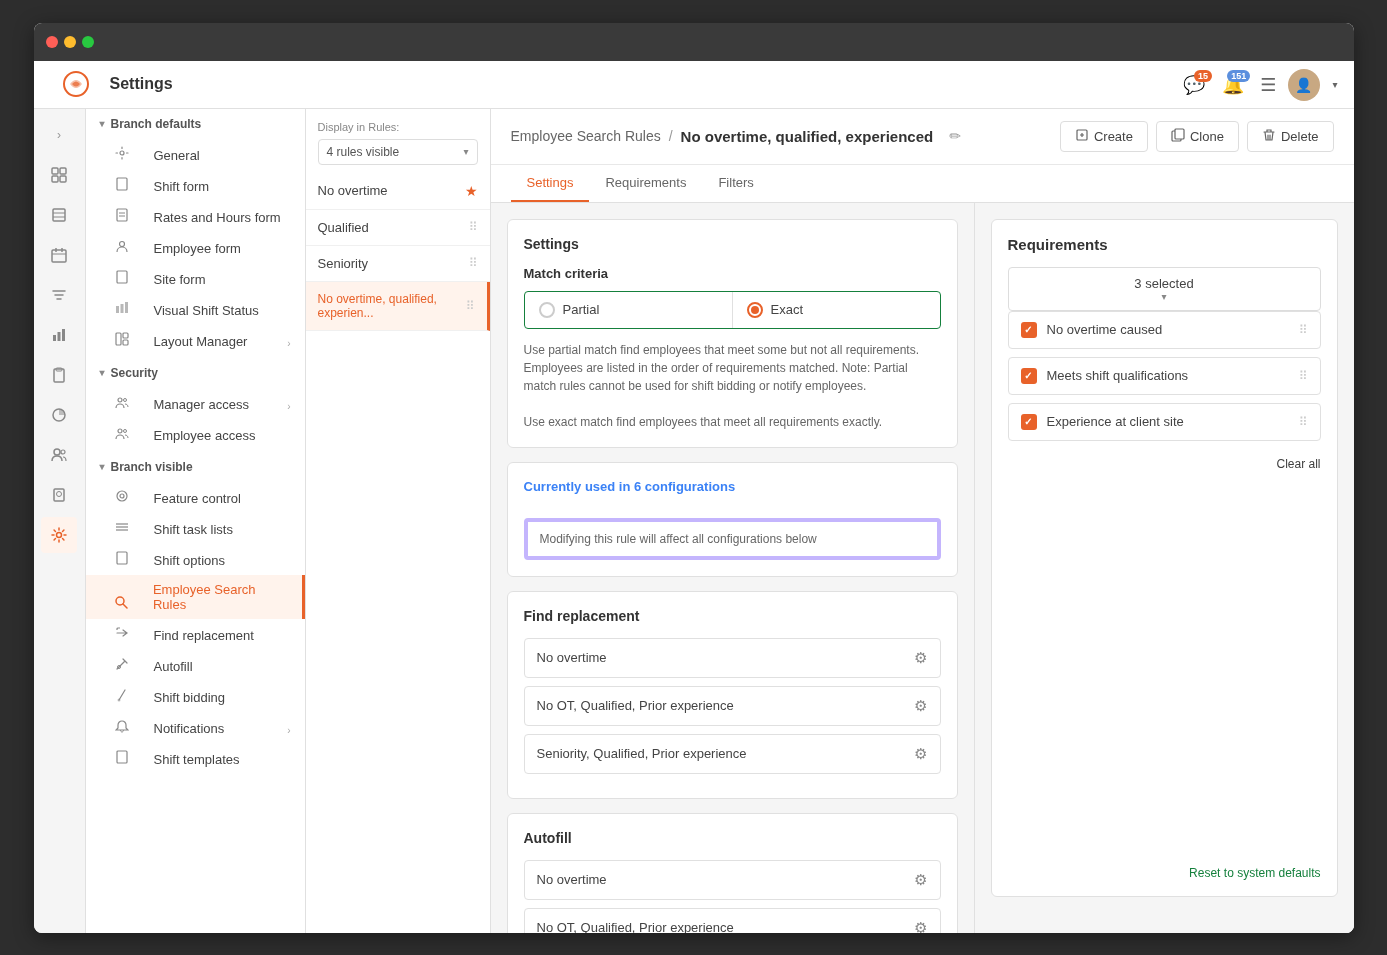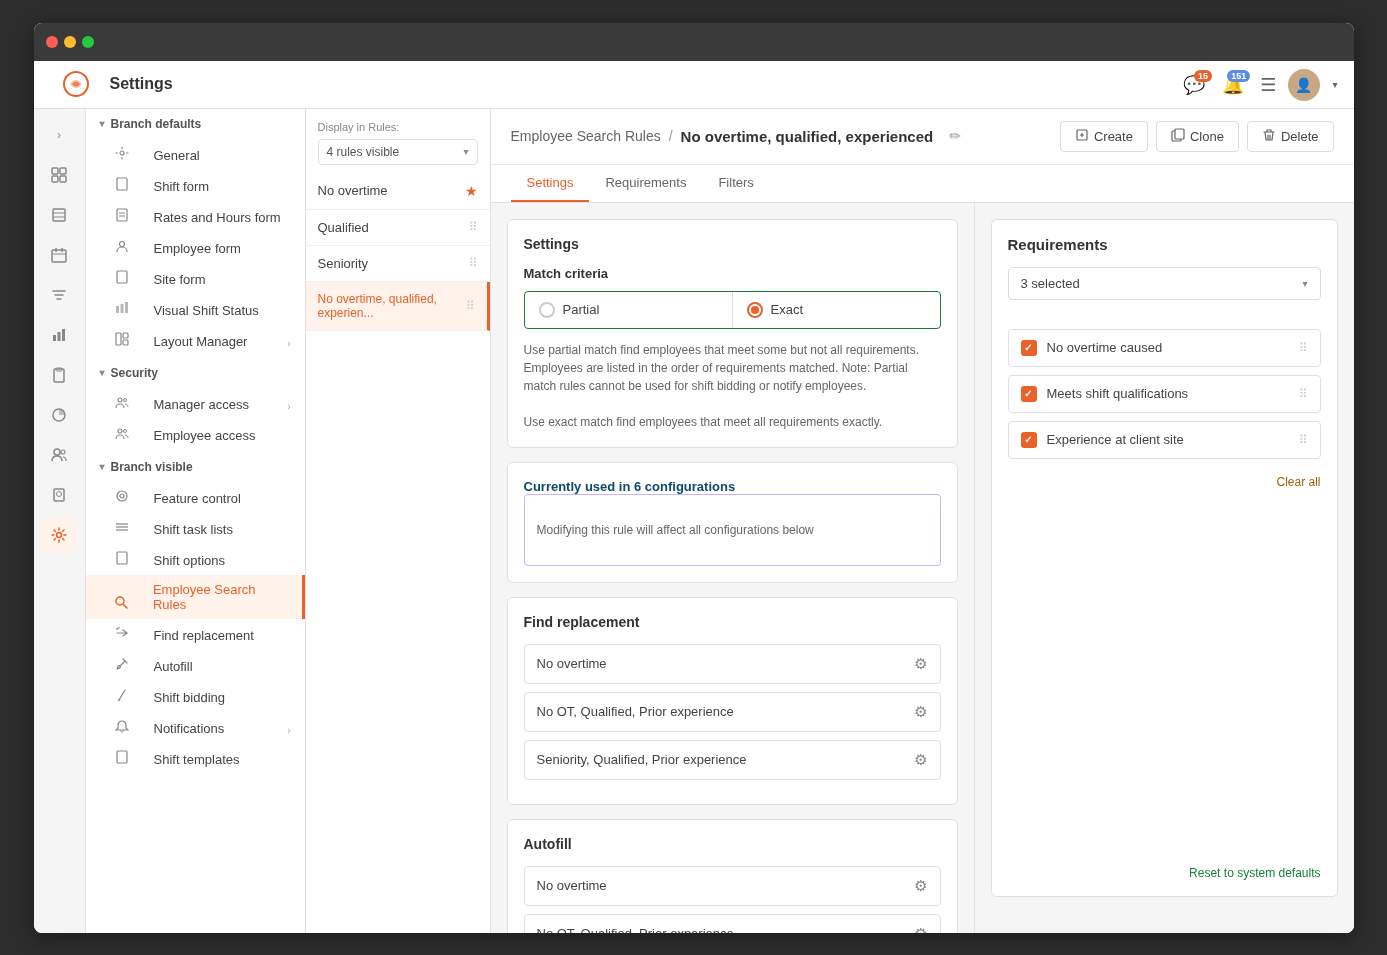--- a/index.html
+++ b/index.html
@@ -60,42 +60,42 @@
     
     .radio-group { display: flex; gap: 0; border: 1px solid #15803d; border-radius: 4px; overflow: hidden; margin-bottom: 14px; }
     .radio-option { flex: 1; display: flex; align-items: center; gap: 8px; padding: 10px 14px; cursor: pointer; border-right: 1px solid #e0e0e0; }
     .radio-option:last-child { border-right: none; }
     .radio-circle { width: 16px; height: 16px; border-radius: 50%; border: 2px solid #ccc; display: flex; align-items: center; justify-content: center; flex-shrink: 0; }
     .radio-circle.selected { border-color: #e8622a; }
     .radio-dot { width: 8px; height: 8px; border-radius: 50%; background: #e8622a; }
     .radio-label { font-size: 13px; color: #444; }
     .match-desc { font-size: 12px; color: #666; line-height: 1.5; }
     .section-title-sm { font-size: 13px; font-weight: 600; color: #333; margin-bottom: 10px; }
-    .config-notice { background: #fff; border: 1px solid #c4b5fd; border-radius: 4px; padding: 28px 12px; font-size: 12px; color: #666; margin-bottom: 0; }
+    .config-notice { background: #fff; border: 4px solid #c4b5fd; border-radius: 4px; padding: 10px 12px; font-size: 12px; color: #666; margin-bottom: 0; }
     
     .replacement-item { display: flex; align-items: center; justify-content: space-between; border: 1px solid #e0e0e0; border-radius: 4px; padding: 10px 12px; margin-bottom: 8px; background: #fff; font-size: 13px; color: #444; }
     .gear-icon { color: #888; font-size: 15px; cursor: pointer; }
     
     .req-title { font-size: 15px; font-weight: 600; color: #333; margin-bottom: 14px; }
-    .req-select { width: 100%; border: 1px solid #ddd; border-radius: 4px; padding: 8px 12px; font-size: 13px; color: #444; background: #fff; display: flex; align-items: center; justify-content: space-between; cursor: pointer; margin-bottom: 29px; }
+    .req-select { width: 100%; border: 1px solid #ddd; border-radius: 4px; padding: 8px 12px; font-size: 13px; color: #444; background: #fff; display: flex; align-items: center; justify-content: space-between; cursor: pointer; margin-bottom: 0; flex-direction: column; }
     .req-item { display: flex; align-items: center; justify-content: space-between; border: 1px solid #e0e0e0; border-radius: 4px; padding: 10px 12px; margin-bottom: 8px; background: #fff; }
     .req-item-left { display: flex; align-items: center; gap: 10px; }
     .checkbox-orange { width: 16px; height: 16px; border-radius: 3px; background: #e8622a; display: flex; align-items: center; justify-content: center; flex-shrink: 0; }
     .checkbox-check { color: #fff; font-size: 10px; font-weight: 700; }
     .req-item-label { font-size: 13px; color: #444; }
     .req-drag { color: #ccc; font-size: 12px; }
     .req-footer { display: flex; justify-content: flex-end; padding-top: 8px; }
-    .link-btn { color: #a16207; font-size: 12px; cursor: pointer; background: none; border: none; }
+    .link-btn { color: #404040; font-size: 12px; cursor: pointer; background: none; border: none; }
     .panel-footer { display: flex; justify-content: flex-end; padding: 10px 0 0; }
     .reset-btn { color: #15803d; font-size: 12px; cursor: pointer; background: none; border: none; }
     
     .app-header { height: 48px; background: #fff; border-bottom: 1px solid #e0e0e0; display: flex; align-items: center; padding: 0 16px; position: relative; flex-shrink: 0; }
     .app-header-title { font-weight: 600; font-size: 16px; color: #333; margin-left: 8px; }
     .avatar { width: 32px; height: 32px; border-radius: 50%; background: #c8a882; overflow: hidden; display: flex; align-items: center; justify-content: center; font-size: 14px; color: #fff; cursor: pointer; }
-    .used-config { font-size: 13px; font-weight: 600; color: #0c4a6e; margin-bottom: 0; }
+    .used-config { font-size: 13px; font-weight: 600; color: #3b82f6; margin-bottom: 24px; }
     .autofill-section { margin-bottom: 14px; }
   </style>
 </head>
 <body>
 
 <div class="app-window">
 
   <div class="title-bar">
     <div class="title-bar-dots">
       <div class="dot dot-red"></div>

